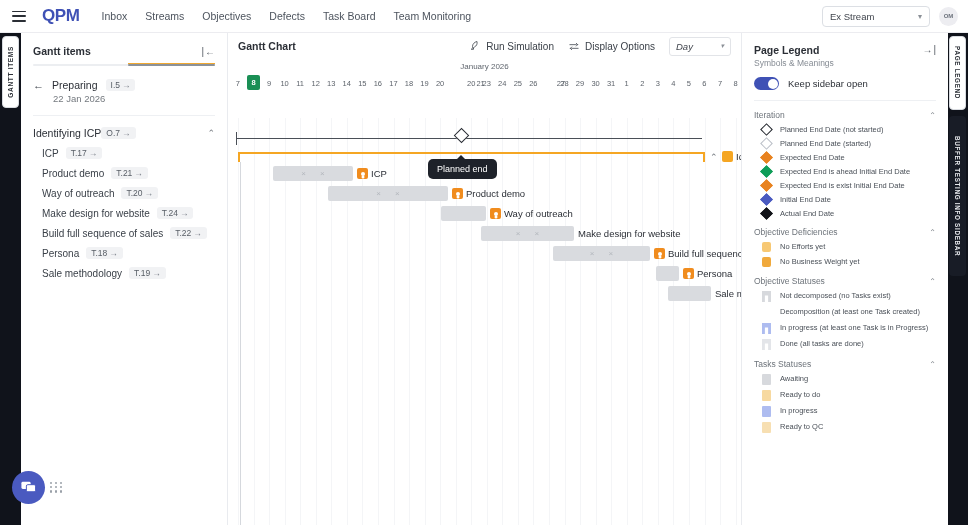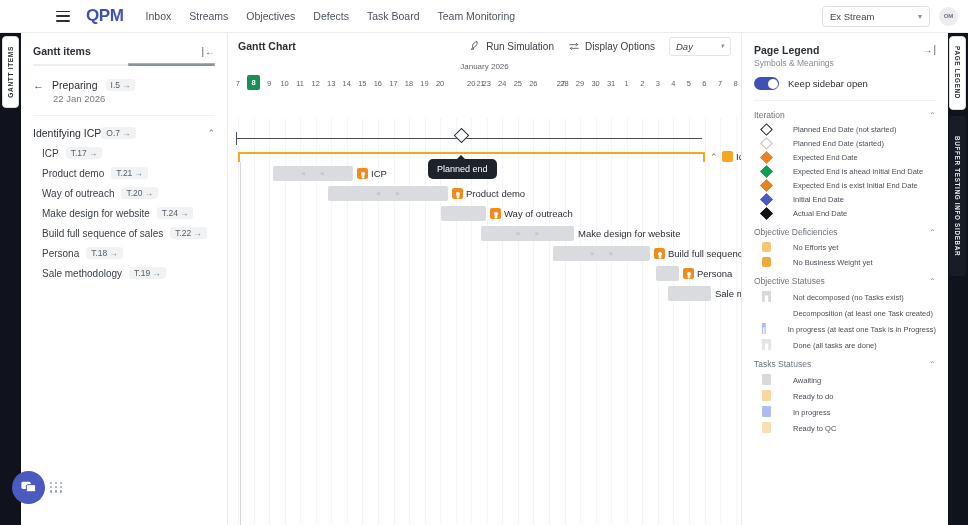--- a/index.html
+++ b/index.html
@@ -9,21 +9,20 @@
     background: #11141c;
     overflow: hidden;
   }
   #app { position: relative; width: 968px; height: 525px; background:#10131b; }
 
   
   .navbar {
     position:absolute; left:0; top:0; width:968px; height:33px;
     background:#ffffff; display:flex; align-items:center;
     border-bottom:1px solid #ececf0;
-    padding-left:44px;
   }
   .hamburger { width:14px; height:11px; margin-left:12px; margin-right:16px;
     display:flex; flex-direction:column; justify-content:space-between; cursor:pointer;}
   .hamburger span { display:block; height:1.6px; background:#2b2f36; border-radius:1px;}
   .brand { font-size:17px; font-weight:700; color:#3f51b5; letter-spacing:-0.4px; margin-right:22px;}
   .nav-links { display:flex; align-items:center; gap:18px; }
   .nav-link { font-size:10.5px; color:#4d545e; cursor:pointer; white-space:nowrap; }
   .nav-right { margin-left:auto; display:flex; align-items:center; gap:9px; margin-right:10px;}
   .stream-select {
     width:108px; height:21px; border:1px solid #dcdfe4; border-radius:4px;
@@ -206,21 +205,21 @@
     position:absolute; right:1.5px; top:1.5px; width:10px; height:10px;
     border-radius:50%; background:#fff;
   }
   .toggle-label { font-size:9.5px; color:#2b2f36; }
   .lg-div { height:1px; background:#eef0f3; margin:10px 12px 0 12px; }
 
   .sec-head { display:flex; align-items:center; padding:9px 12px 0 12px; }
   .sec-name { font-size:8.5px; color:#6d737a; }
   .sec-caret { margin-left:auto; font-size:8px; color:#81878e; cursor:pointer;}
 
-  .lg-item { display:flex; align-items:flex-end; gap:22px; padding:5px 12px 0 20px; }
+  .lg-item { display:flex; align-items:flex-start; gap:9px; padding:5px 12px 0 20px; }
   .lg-text { font-size:7.5px; color:#4a5058; white-space:nowrap; }
   .dia { width:9px; height:9px; transform:rotate(45deg); }
 
   .sw { width:9px; height:11px; border-radius:1px; }
   .obj-ic { width:9px; height:11px; position:relative; }
   .obj-ic:before {
     content:""; position:absolute; inset:0;
     clip-path: polygon(0 0,100% 0,100% 100%,68% 100%,68% 38%,32% 38%,32% 100%,0 100%);
   }
 

